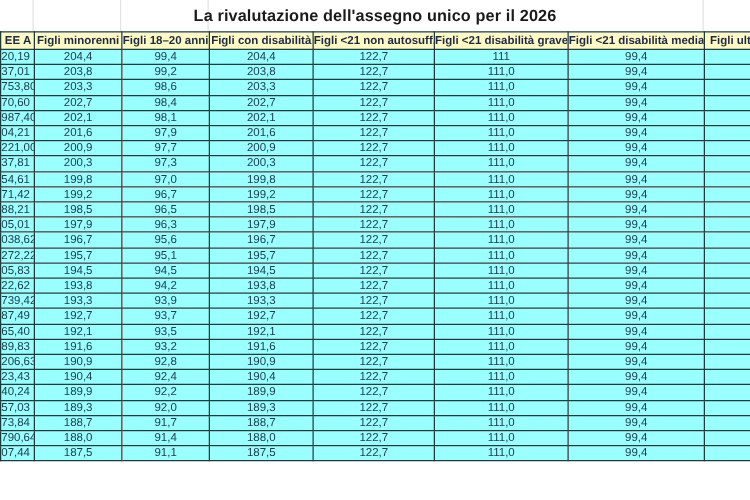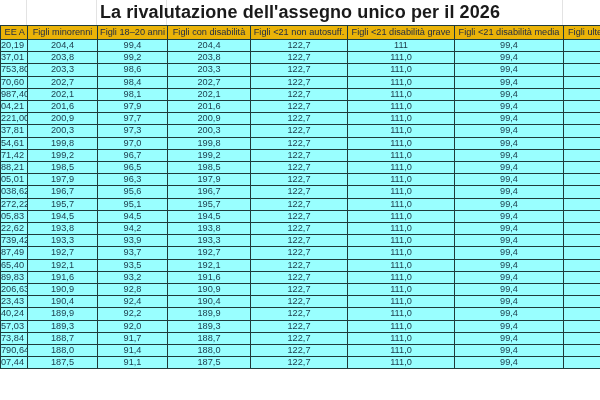--- a/index.html
+++ b/index.html
@@ -13,37 +13,37 @@
     .title-row {
       position: absolute; left: 0; top: 0; width: 600px; height: 25px;
       background: #ffffff;
     }
     .title-row .gridcol {
       position: absolute; top: 0; height: 25px; border-right: 1px solid #e3e3e3;
     }
     .title {
       position: absolute; left: 0; top: 0; width: 600px; height: 25px;
       line-height: 25px; text-align: center;
-      font-size: 18px; font-weight: bold; color: #1a1a1a;
+      font-size: 13px; font-weight: bold; color: #1a1a1a;
       letter-spacing: 0.1px;
     }
     table.grid {
       position: absolute; left: 0; top: 25px;
       border-collapse: collapse; table-layout: fixed;
       width: 600px;
     }
     table.grid th, table.grid td {
       border: 1px solid #1f3b3b;
       padding: 0; overflow: hidden; white-space: nowrap;
       font-size: 9.2px; color: #1b3a4a;
       text-align: center;
     }
     table.grid th {
-      background: #eab308;
-      font-weight: normal; color: #1f2a44;
+      background: #fef9c3;
+      font-weight: bold; color: #1f2a44;
       height: 13px; line-height: 13px;
     }
     table.grid td {
       background: #99ffff;
       height: 11.2px; line-height: 11.2px;
     }
     table.grid td.c0 { text-align: right; padding-right: 12px; }
     table.grid th.c0 { text-align: right; padding-right: 2px; }
     table.grid th.c7, table.grid td.c7 { text-align: left; padding-left: 4px; }
   </style>

